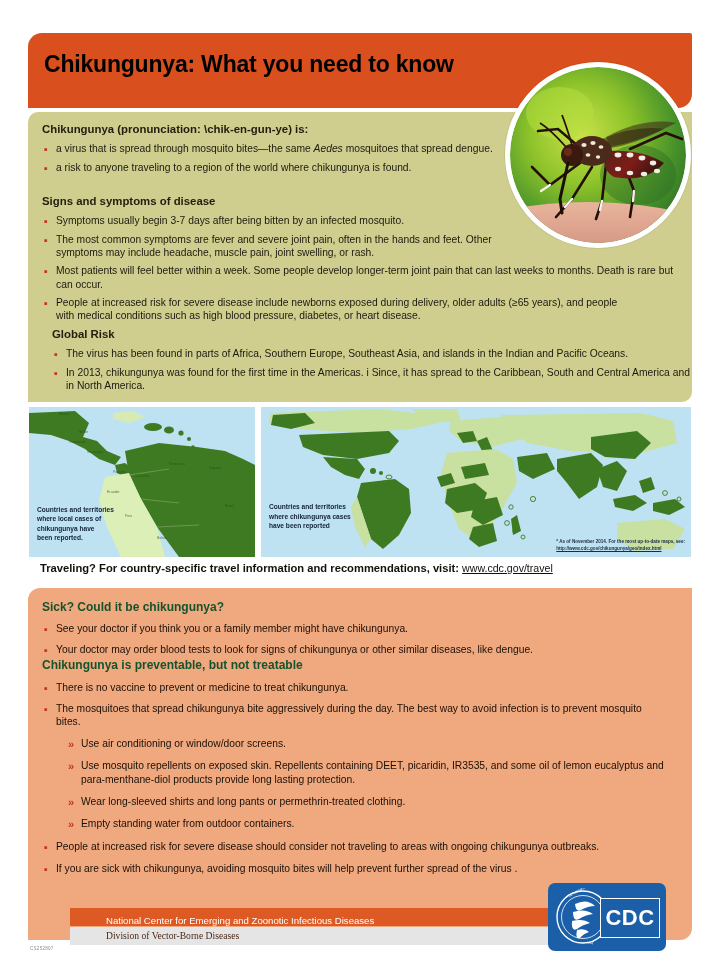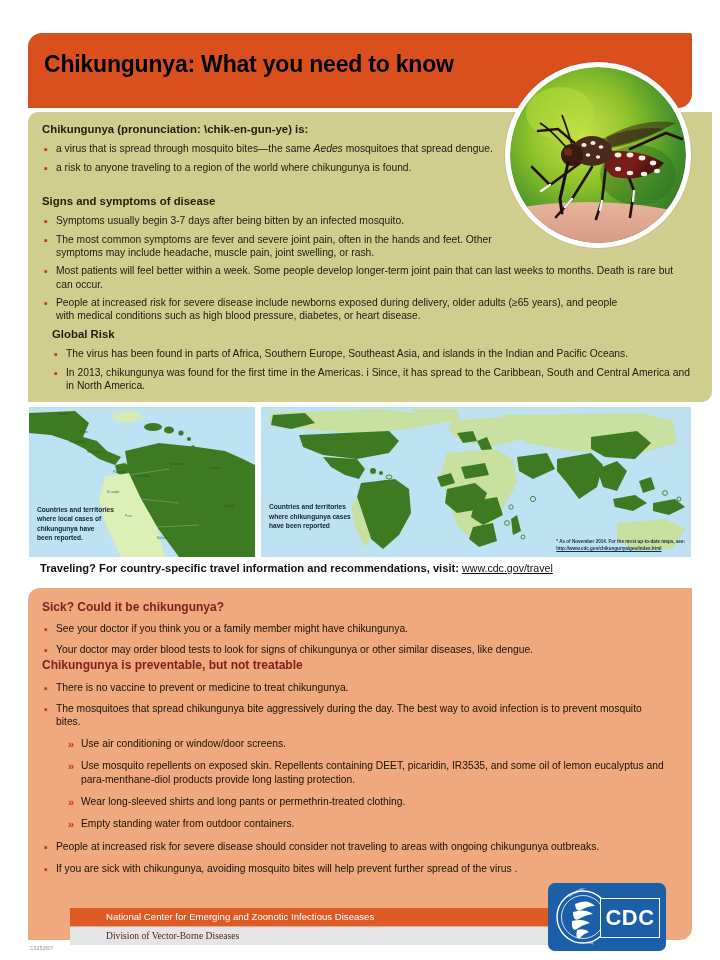--- a/index.html
+++ b/index.html
@@ -65,42 +65,41 @@
 
   
   .olive-panel {
     position: absolute;
     left: 28px; top: 112px;
     width: 664px; height: 290px;
     background: #CFCE8E;
     border-top-left-radius: 10px;
     border-bottom-right-radius: 10px;
     z-index: 2;
-    padding-left: 20px;
   }
 
   
   .peach-panel {
     position: absolute;
     left: 28px; top: 588px;
     width: 664px; height: 352px;
     background: #F0A87E;
     border-top-left-radius: 12px;
     border-bottom-right-radius: 12px;
     z-index: 2;
   }
 
   
   .sec-head {
     font-size: 11.4px;
     font-weight: bold;
     color: #221d0e;
     line-height: 1.25;
   }
-  .peach-panel .sec-head { color: #7f1d1d; font-size: 12px; }
+  .peach-panel .sec-head { color: #14532d; font-size: 12px; }
 
   .bullet-row {
     display: flex;
     align-items: flex-start;
     margin-top: 4px;
   }
   .bullet-dot {
     flex: 0 0 auto;
     width: 12px;
     color: #C0391B;
@@ -203,21 +202,21 @@
 
   .org-bar1, .org-bar2 {
     position: absolute;
     left: 70px;
     width: 480px;
     height: 18px;
     z-index: 5;
     display: flex;
     align-items: center;
   }
-  .org-bar1 { top: 908px; background: #DD5A24; }
+  .org-bar1 { top: 908px; background: #DD5A24; align-items: flex-end; }
   .org-bar2 { top: 927px; background: #e5e5e5; font-family: Liberation Serif, serif; }
   .org-text {
     padding-left: 36px;
     font-size: 9.6px;
     color: #ffffff;
     line-height: 1;
   }
   .org-bar2 .org-text { color: #4a2a18; }
 
   

